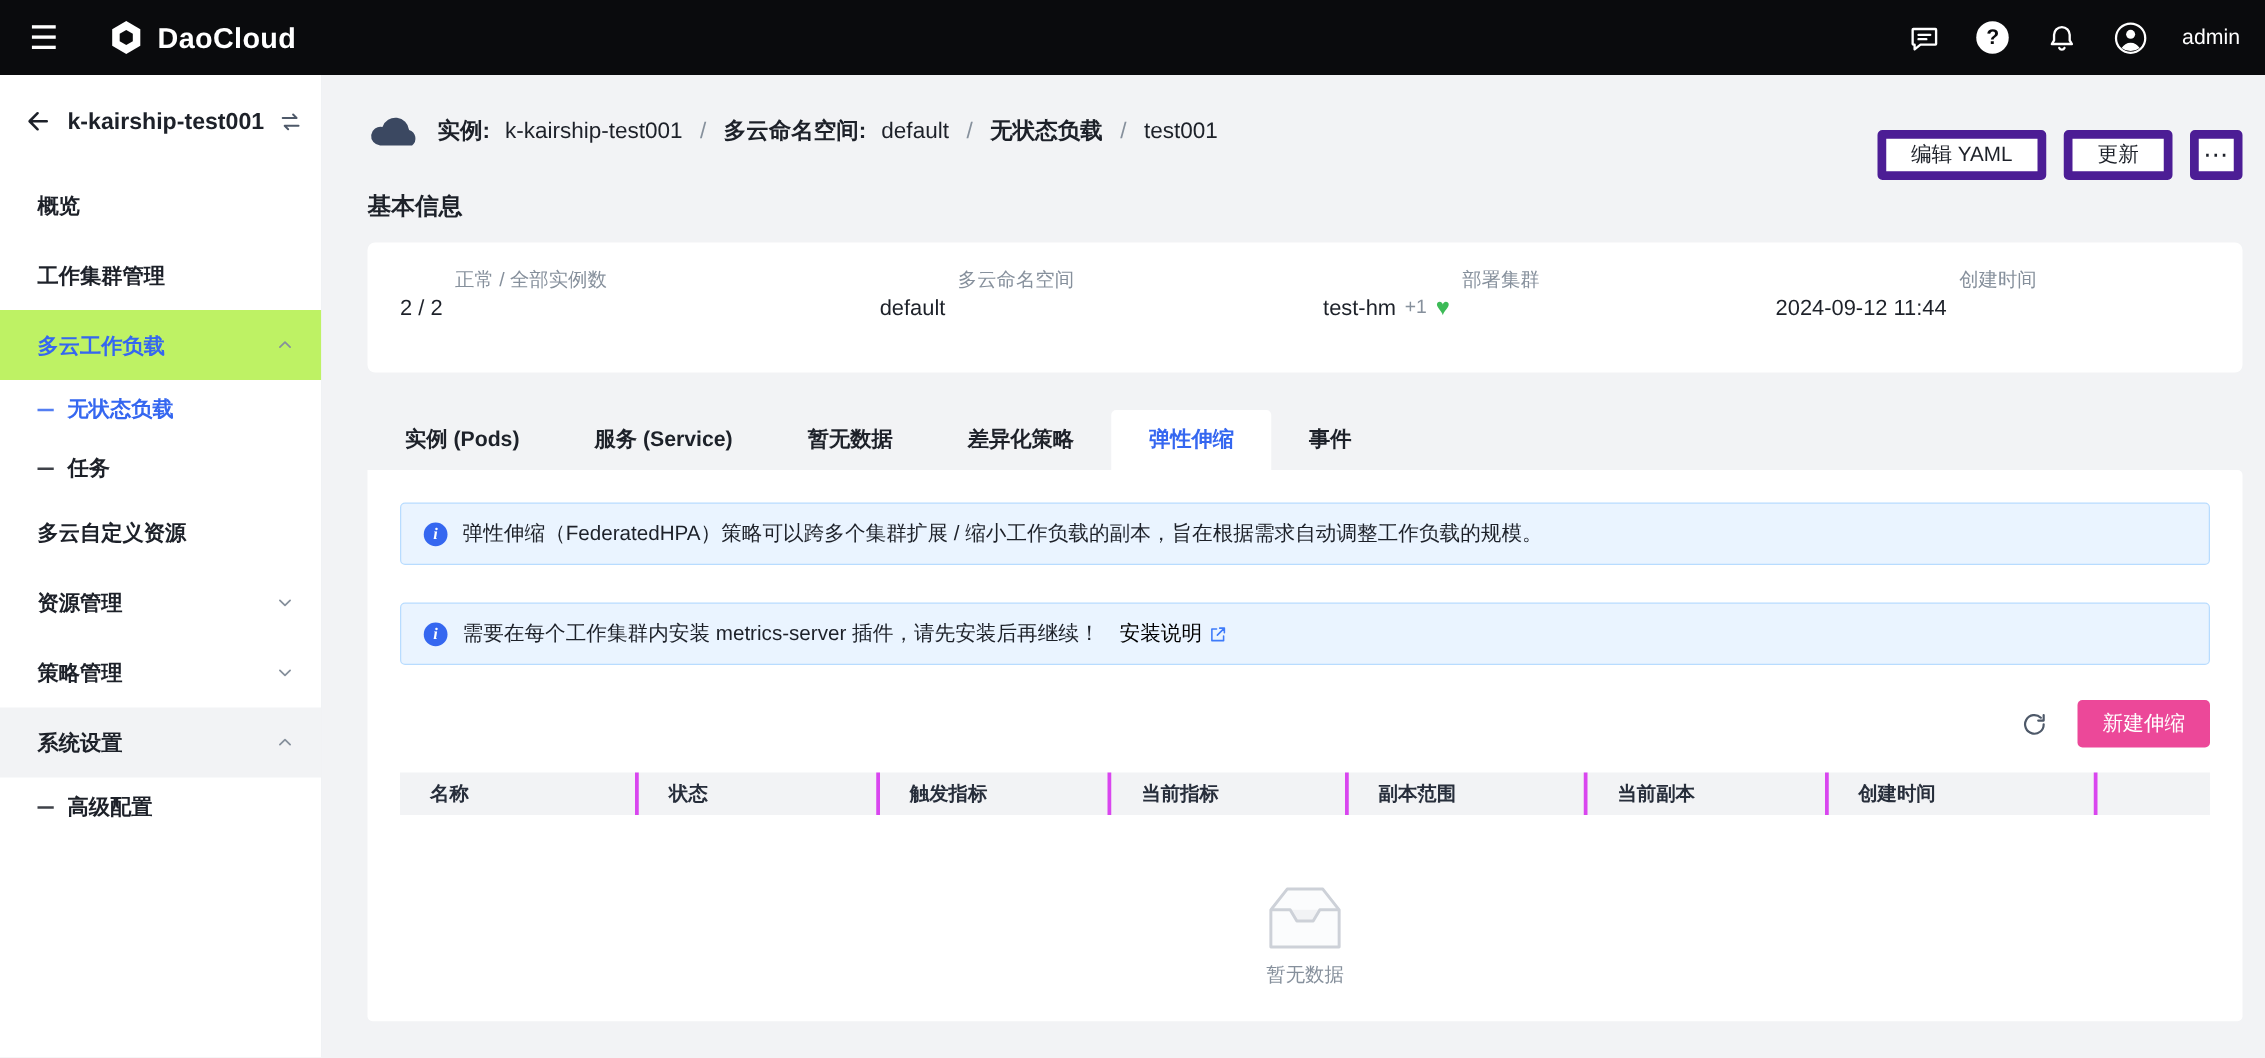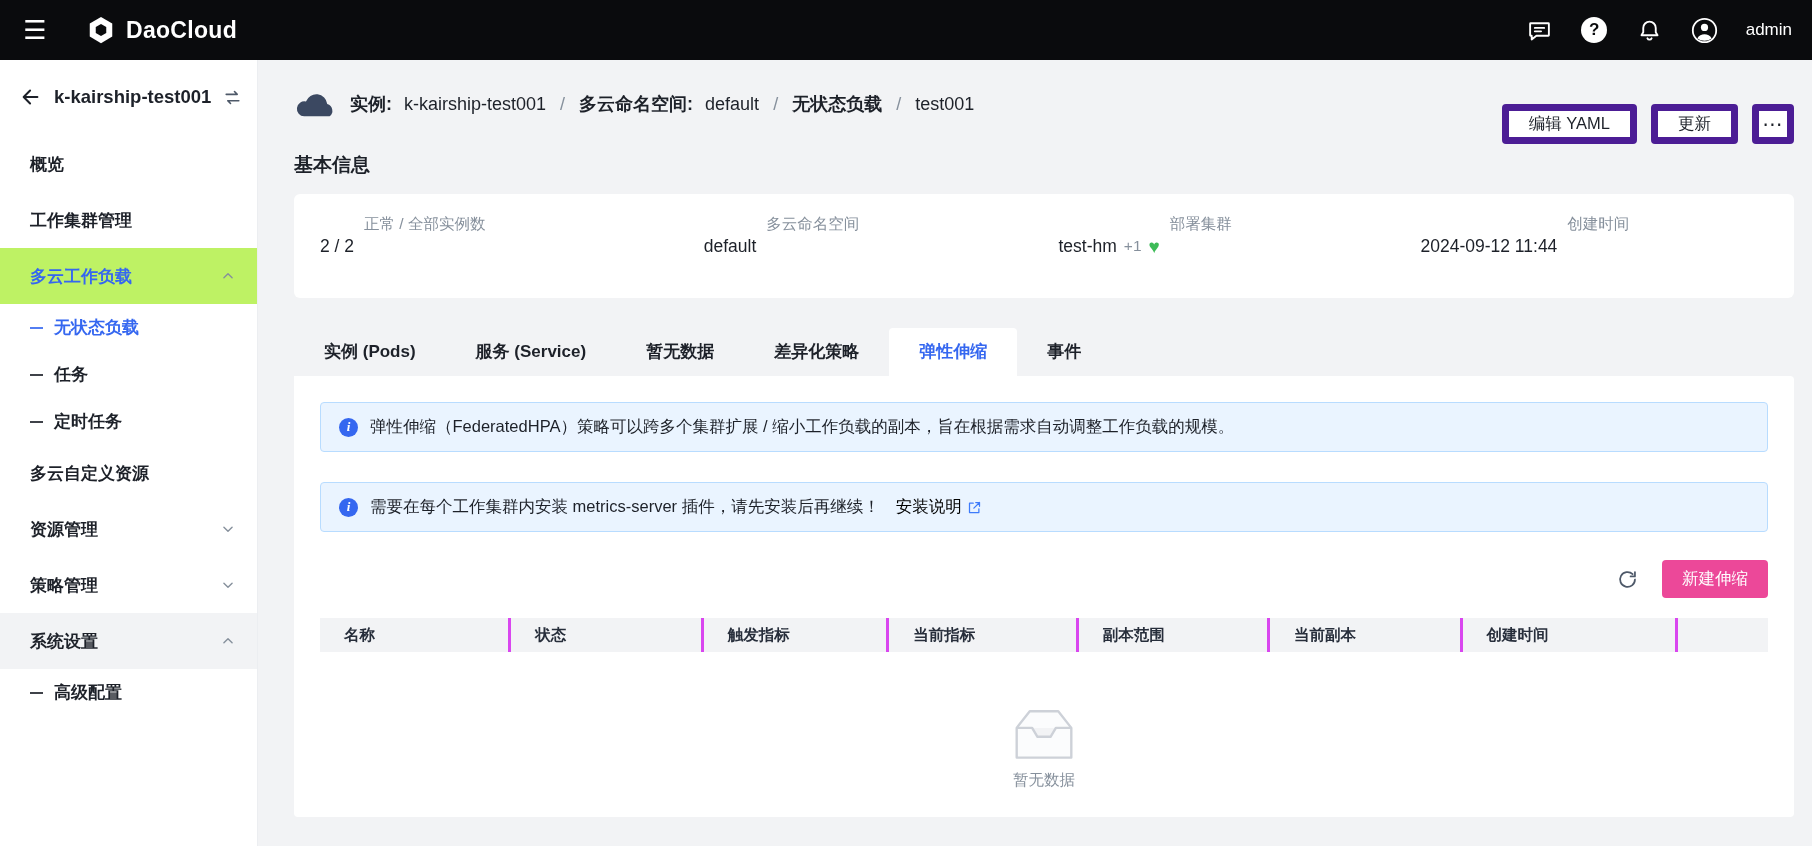--- a/index.html
+++ b/index.html
@@ -197,24 +197,20 @@
         </span>
       </div>
       <div class="sub-item active">
         <span class="dash"></span>
         <span>无状态负载</span>
       </div>
       <div class="sub-item">
         <span class="dash"></span>
         <span>任务</span>
       </div>
-      <div class="sub-item">
-        <span class="dash"></span>
-        <span>定时任务</span>
-      </div>
       <div class="menu-item">
         <span>多云自定义资源</span>
       </div>
       <div class="menu-item">
         <span>资源管理</span>
         <span class="chev">
           <svg width="14" height="14" viewBox="0 0 24 24" fill="none" stroke="currentColor" stroke-width="2.4" stroke-linecap="round" stroke-linejoin="round">
               <path d="M5 9l7 7 7-7"></path>
             </svg>
         </span>

